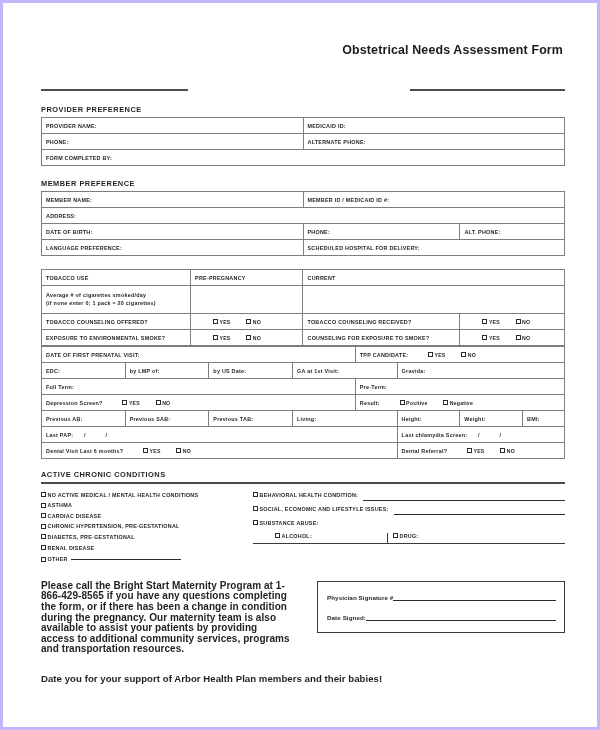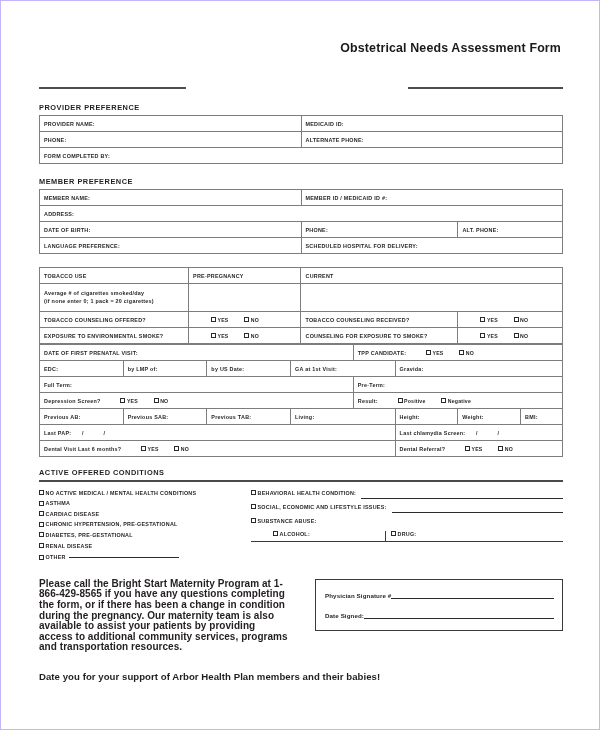--- a/index.html
+++ b/index.html
@@ -14,21 +14,21 @@
     font-family: "Liberation Sans", sans-serif;
     color: #231f20;
     overflow: hidden;
   }
   .page {
     position: relative;
     width: 600px;
     height: 730px;
     background: #ffffff;
     box-sizing: border-box;
-    border: 1px solid #c4b5fd;
+    border: 3px solid #c4b5fd;
   }
   .sheet {
     position: absolute;
     left: 38px;
     top: 14px;
     width: 524px;
     height: 700px;
   }
 
   
@@ -399,21 +399,21 @@
           </td>
           <td colspan="3">
             <span>Dental Referral?</span>
             <span class="opt first"><span class="cb"></span><span class="lbl">YES</span></span>
             <span class="opt"><span class="cb"></span><span class="lbl">NO</span></span>
           </td>
         </tr>
       </tbody>
     </table>
 
-    <div class="sect-head tight">ACTIVE OFFERED CONDITIONS</div>
+    <div class="sect-head tight">ACTIVE CHRONIC CONDITIONS</div>
     <div class="amc-rule"></div>
 
     <div class="amc">
       <div class="amc-left">
         <div class="chk-line">
           <span class="cb"></span><span>NO ACTIVE MEDICAL / MENTAL HEALTH CONDITIONS</span>
         </div>
         <div class="chk-line">
           <span class="cb"></span><span>ASTHMA</span>
         </div>

